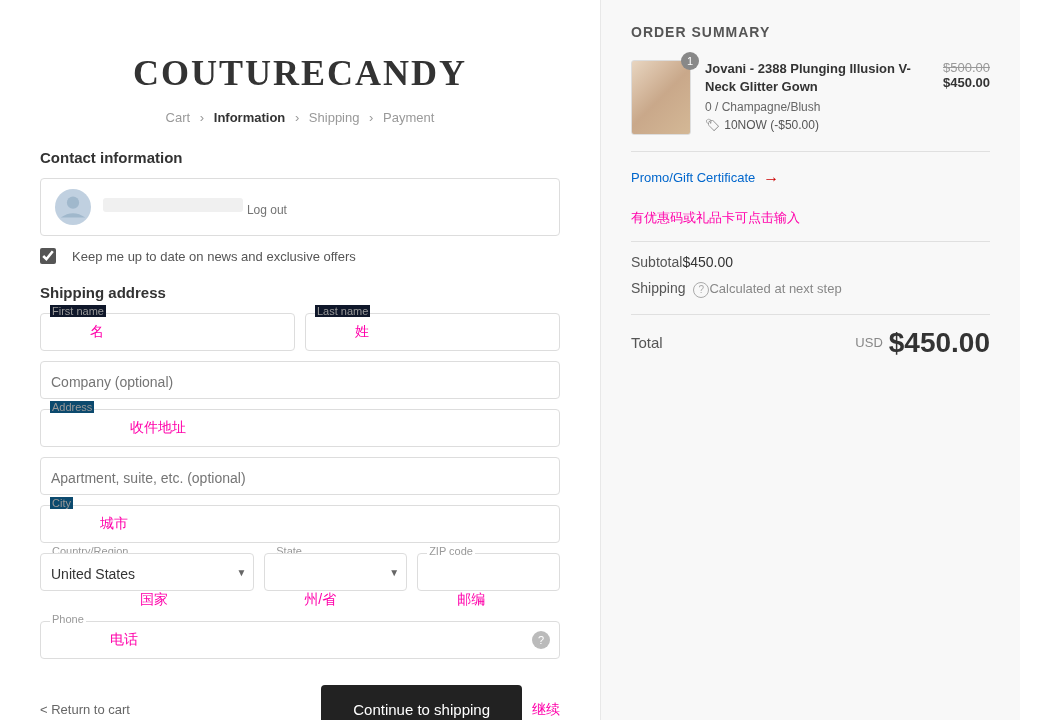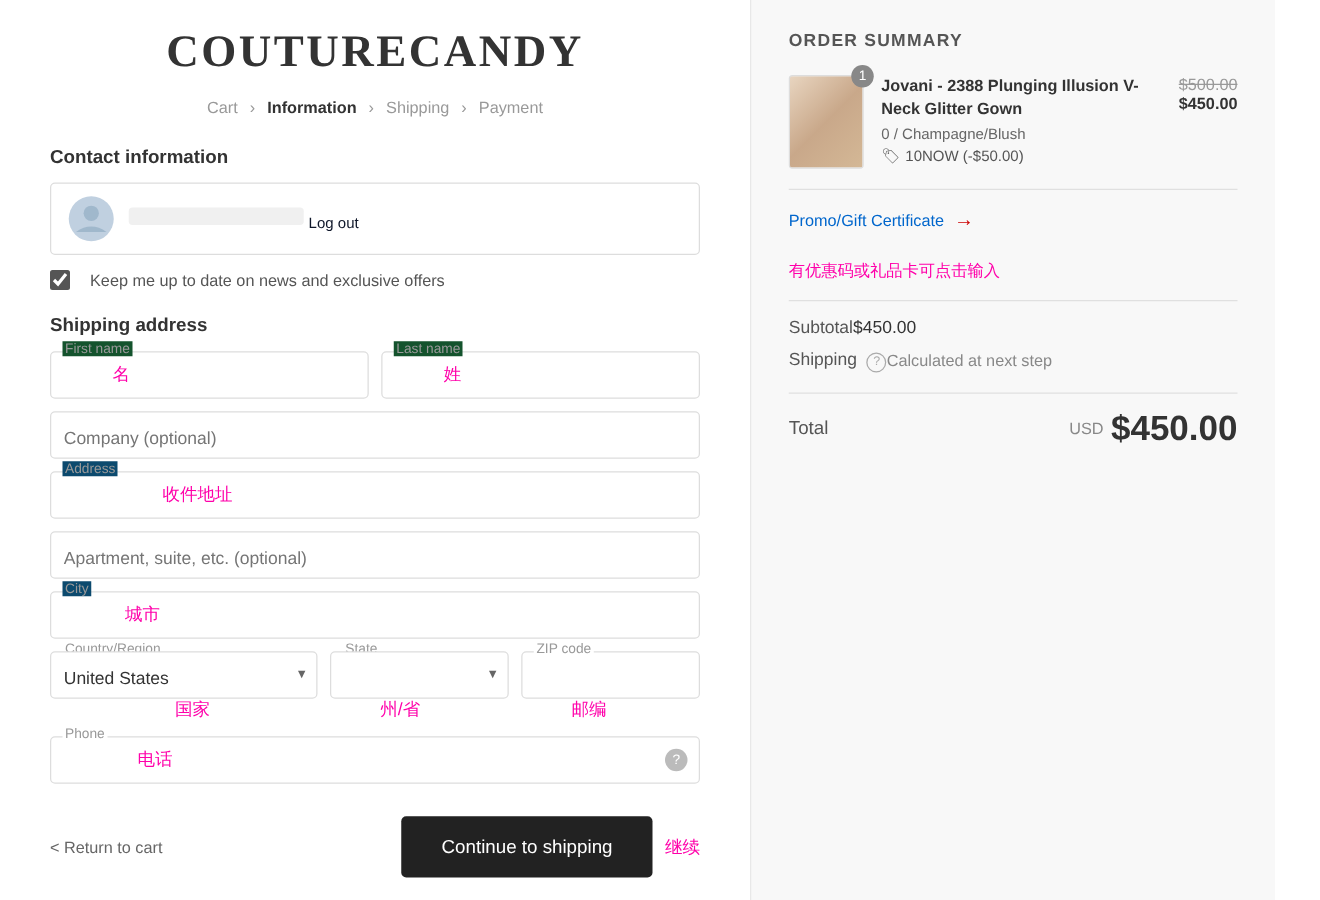--- a/index.html
+++ b/index.html
@@ -13,20 +13,21 @@
       overflow-y: auto;
     }
 
     .logo {
       font-size: 36px;
       font-weight: 900;
       letter-spacing: 2px;
       text-align: center;
       margin-bottom: 16px;
       font-family: Georgia, serif;
+      margin-top: 32px;
     }
 
     .breadcrumb {
       text-align: center;
       font-size: 13px;
       color: #999;
       margin-bottom: 24px;
     }
     .breadcrumb a { color: #999; text-decoration: none; }
     .breadcrumb .active { color: #333; font-weight: bold; }
@@ -69,21 +70,21 @@
       font-size: 12px;
       color: #aaa;
       margin-bottom: 2px;
       background: #f0f0f0;
       border-radius: 3px;
       padding: 2px 6px;
       display: inline-block;
       width: 140px;
       height: 14px;
     }
-    .logout-link { color: #0f172a; font-size: 12px; text-decoration: none; cursor: pointer; }
+    .logout-link { color: #737373; font-size: 12px; text-decoration: none; cursor: pointer; }
 
     
     .checkbox-row {
       display: flex;
       align-items: center;
       gap: 16px;
       margin-bottom: 20px;
       font-size: 13px;
       color: #555;
     }
@@ -93,21 +94,21 @@
     .shipping-section { }
 
     .form-row { display: flex; gap: 10px; margin-bottom: 10px; }
     .form-field { flex: 1; position: relative; }
     .form-field label {
       position: absolute;
       top: -8px;
       left: 10px;
       font-size: 11px;
       color: #999;
-      background: #14532d;
+      background: #0f172a;
       padding: 0 2px;
     }
     .form-field input, .form-field select {
       width: 100%;
       padding: 12px 10px 8px 10px;
       border: 1px solid #ddd;
       border-radius: 4px;
       font-size: 14px;
       color: #333;
       outline: none;

